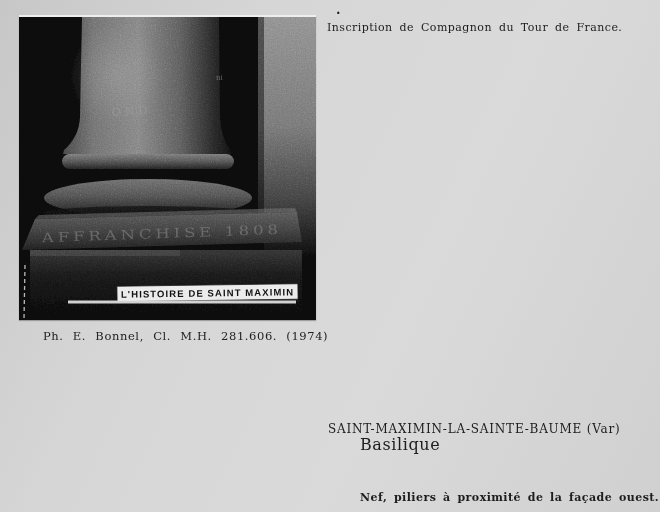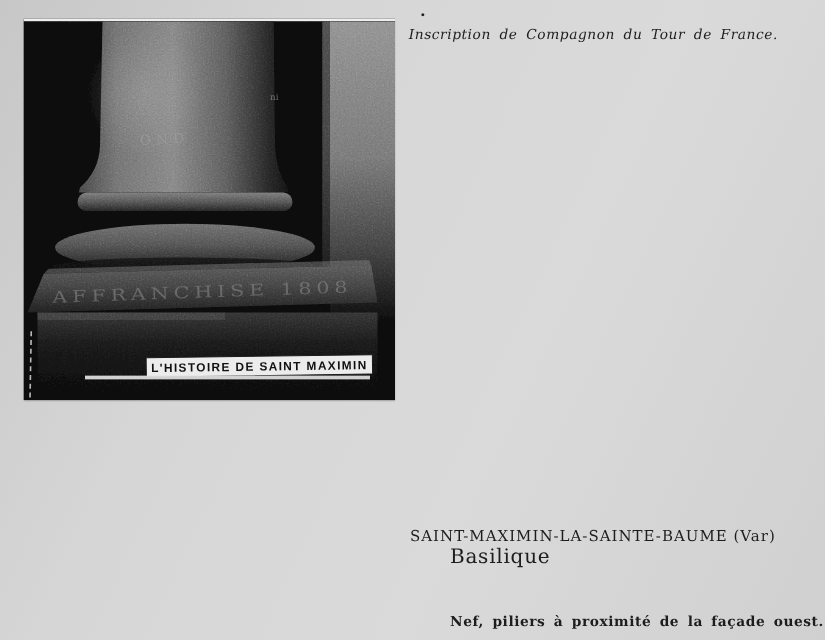--- a/index.html
+++ b/index.html
@@ -12,21 +12,21 @@
     position:relative;width:660px;height:512px;
     background:linear-gradient(115deg,#c7c7c7 0%,#d6d6d6 30%,#dadada 62%,#d0d0d0 100%);
   }
   .top-note-dot{
     position:absolute;left:336px;top:2px;
     font-size:13px;font-weight:bold;color:#1d1d1d;
   }
   .top-note-text{
     position:absolute;left:327px;top:21px;
     font-size:11px;color:#1d1d1d;
-    letter-spacing:0.45px;word-spacing:3px;font-weight:500;font-style:italic;
+    letter-spacing:0.45px;word-spacing:3px;font-weight:500;
   }
   .photo-frame{
     position:absolute;left:19px;top:15px;width:297px;height:303px;
     background:#0a0a0a;
     border-top:2px solid #eeeeee;
     box-shadow:0 1px 1px rgba(90,90,90,0.45);
   }
   .photo-frame svg{display:block;}
   .credit-line{
     position:absolute;left:43px;top:329px;
@@ -138,18 +138,19 @@
 
       <g transform="rotate(-0.8 187 276)">
         <rect x="98" y="268" width="181" height="15.5" fill="#ececec" stroke="#1a1a1a" stroke-width="0.8"></rect>
         <text x="188.5" y="279.5" text-anchor="middle" font-size="9.5" font-weight="bold" letter-spacing="1.1" fill="#111111" font-family="Liberation Sans, DejaVu Sans, sans-serif">· L'HISTOIRE DE SAINT MAXIMIN ·</text>
       </g>
 
       <rect x="49" y="283.5" width="228" height="3" fill="#dcdcdc" opacity="0.95"></rect>
     </svg>
   </div>
 
+  <div class="credit-line">Ph. E. Bonnel, Cl. M.H. 281.606. (1974)</div>
 
   <div class="caption-location">SAINT-MAXIMIN-LA-SAINTE-BAUME (Var)</div>
   <div class="caption-building">Basilique</div>
   <div class="caption-detail">Nef, piliers à proximité de la façade ouest.</div>
 
 </div>
 
 </body></html>

